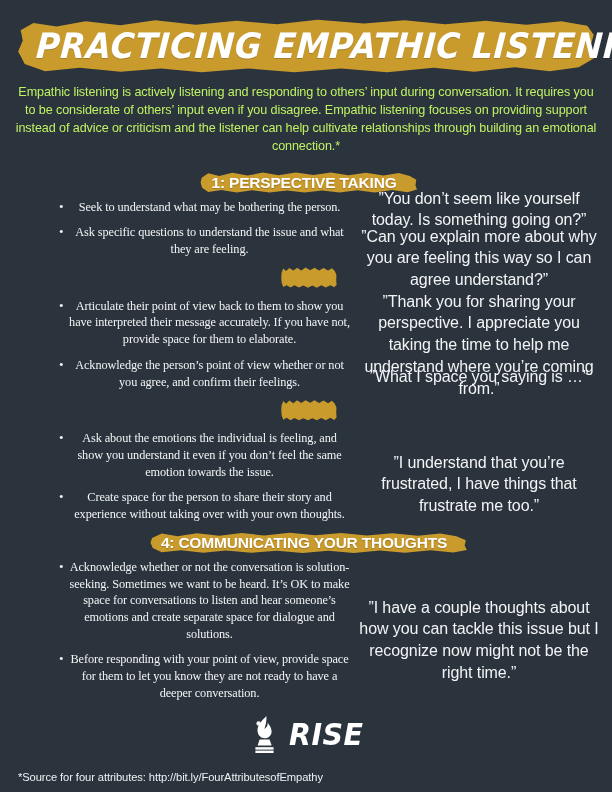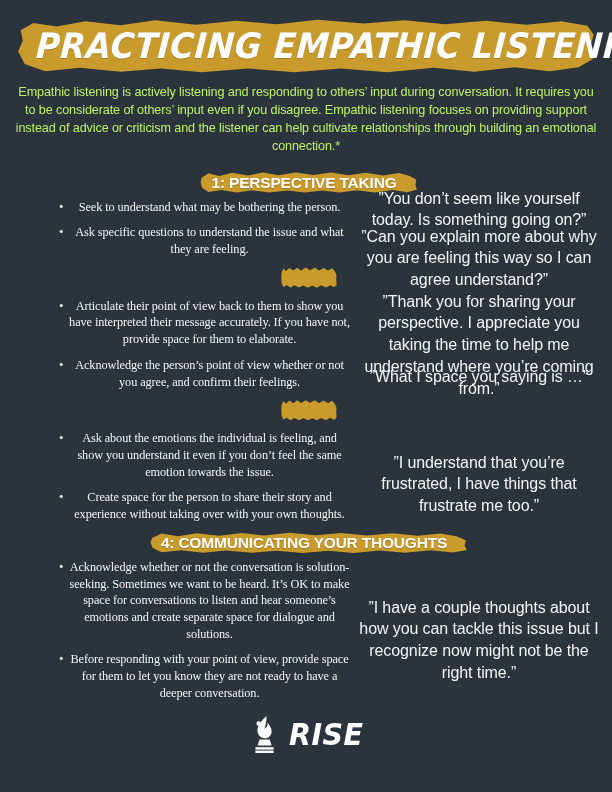--- a/index.html
+++ b/index.html
@@ -267,13 +267,14 @@
   <div class="logo-row">
     <svg class="logo-mark" width="34" height="40" viewBox="0 0 34 40">
       <path d="M19.5 2 C15 6.5 10.5 10.5 10.5 16.5 C10.5 21 13.8 24.2 17.8 24.2 C21.6 24.2 24.6 21.3 24.6 17.4 C24.6 13.6 22.2 11.3 20.6 8.6 C21.2 11.6 19.4 13.8 17.4 15 C18.4 12 19.6 8.2 19.5 2 Z" fill="#ffffff"></path>
       <circle cx="11.6" cy="9.4" r="2.2" fill="#ffffff"></circle>
       <path d="M12.6 25.6 L22.6 25.6 L24.6 31.4 L10.6 31.4 Z" fill="#ffffff"></path>
       <rect x="8.4" y="33.2" width="18.2" height="2.4" fill="#ffffff"></rect>
       <rect x="8.4" y="36.6" width="18.2" height="2.4" fill="#ffffff"></rect>
     </svg>
     <span class="logo-word">RISE</span>
   </div>
+  <div class="source-line">*Source for four attributes: http://bit.ly/FourAttributesofEmpathy</div>
 </div>
 
 </body></html>

